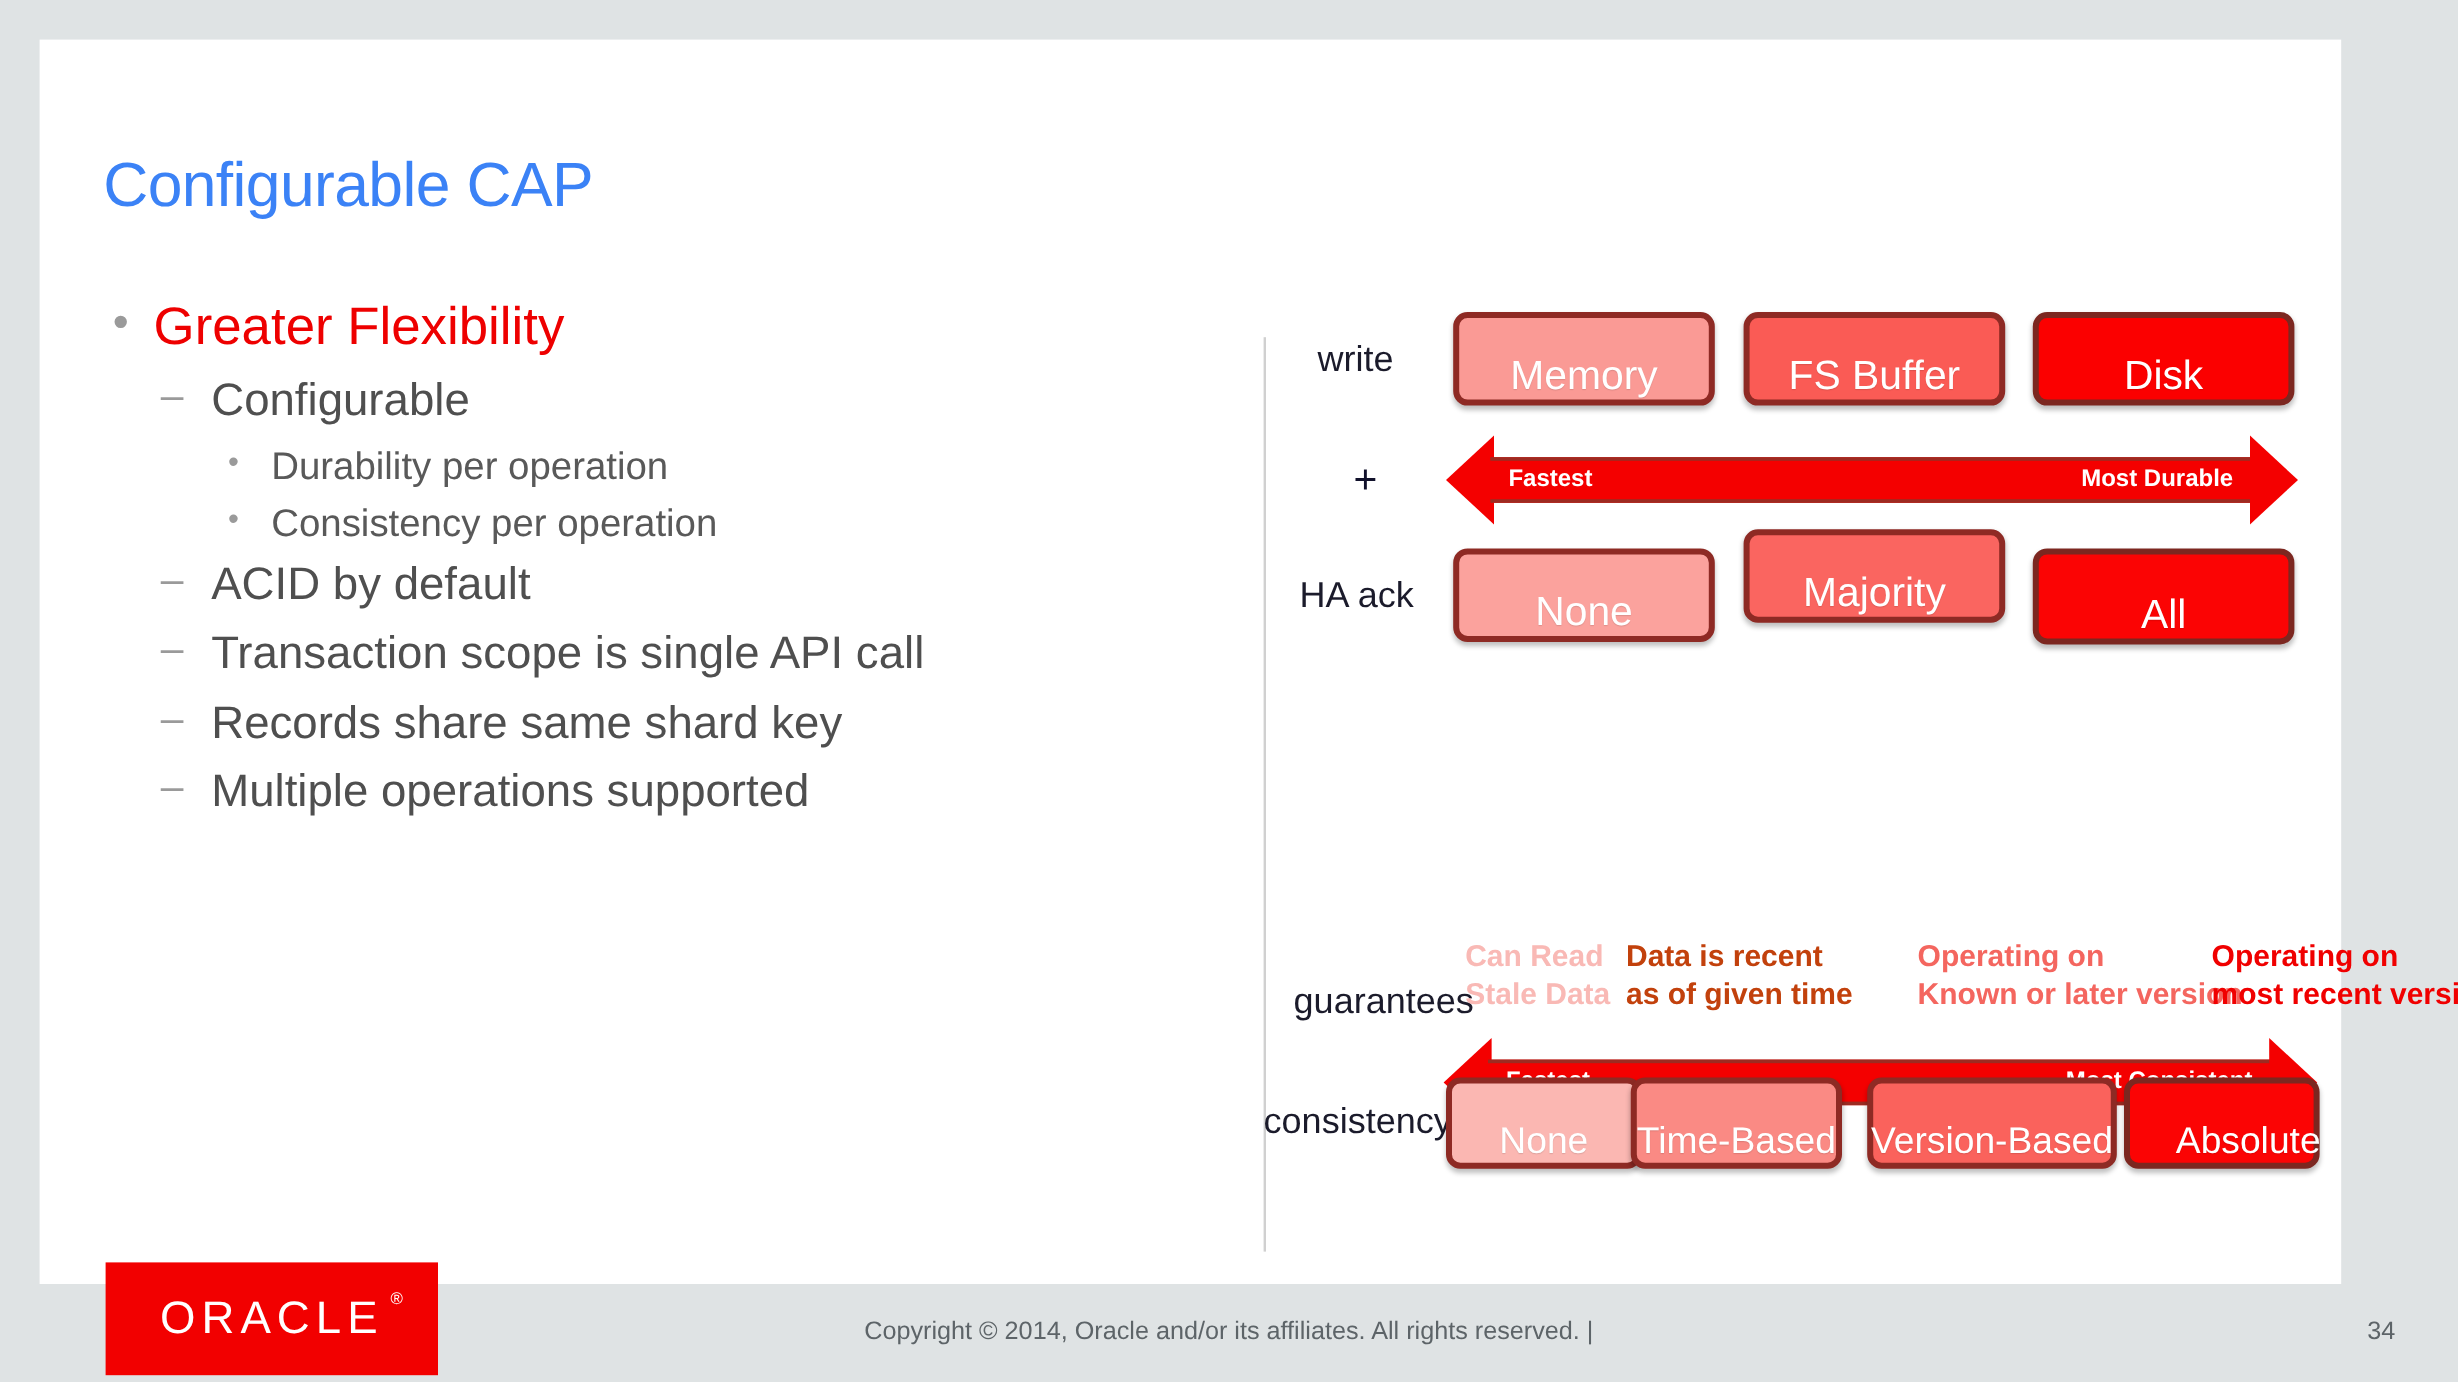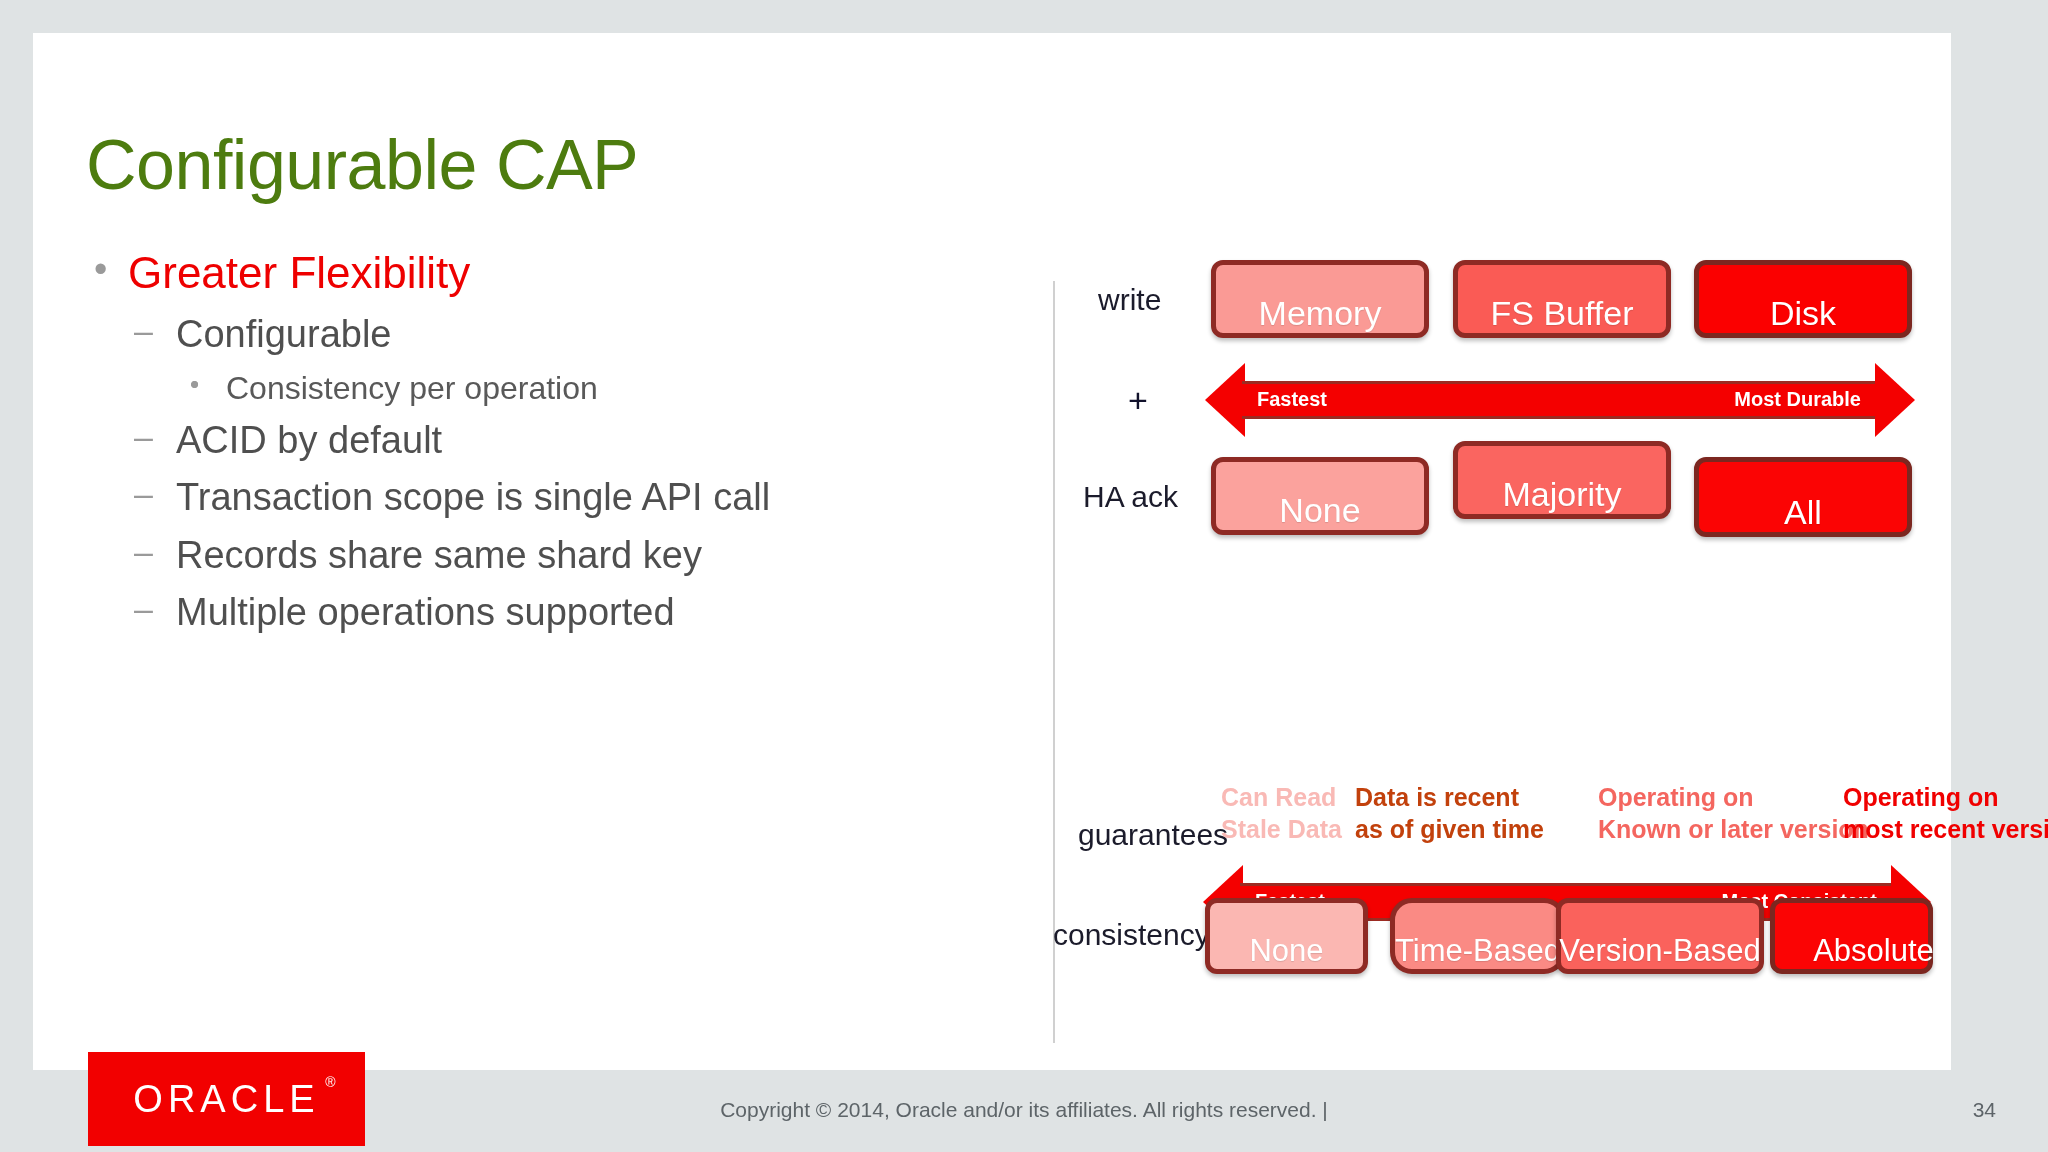--- a/index.html
+++ b/index.html
@@ -25,22 +25,22 @@
     width: 1918px;
     height: 1038px;
     background: #ffffff;
   }
 
   
   .page-title {
     position: absolute;
     left: 53px;
     top: 92px;
-    font-size: 70px;
-    color: #4d7c0f;
+    font-size: 52px;
+    color: #3b82f6;
     font-weight: 400;
     letter-spacing: -0.5px;
     white-space: nowrap;
   }
 
   
   .bullets {
     position: absolute;
     left: 53px;
     top: 215px;
@@ -252,20 +252,21 @@
     <div class="b-l1">
       <span class="marker">•</span>
       <span>Greater Flexibility</span>
     </div>
     <div class="b-l2">
       <span class="marker">–</span>
       <span>Configurable</span>
     </div>
     <div class="b-l3">
       <span class="marker">•</span>
+      <span>Durability per operation</span>
     </div>
     <div class="b-l3">
       <span class="marker">•</span>
       <span>Consistency per operation</span>
     </div>
     <div class="b-l2">
       <span class="marker">–</span>
       <span>ACID by default</span>
     </div>
     <div class="b-l2">
@@ -345,21 +346,21 @@
       <div class="head right"></div>
       <div class="cap start">Fastest</div>
       <div class="cap end">Most Consistent</div>
     </div>
 
     <div class="row-label" style="left:0px; top:665px;">consistency</div>
 
     <div class="chip sm" style="left:152px; top:645px; width:163px; height:76px; background:#fbb7b2;">
       <span>None</span>
     </div>
-    <div class="chip sm" style="left:337px; top:645px; width:176px; height:76px; background:#fa8a84;border-radius:22px;">
+    <div class="chip sm" style="left:306px; top:645px; width:176px; height:76px; background:#fa8a84;">
       <span>Time-Based</span>
     </div>
     <div class="chip sm" style="left:503px; top:645px; width:208px; height:76px; background:#fa625c;">
       <span>Version-Based</span>
     </div>
     <div class="chip sm" style="left:717px; top:645px; width:163px; height:76px; background:#fb0404; border-color:#7c2720;padding-left:44px;">
       <span>Absolute</span>
     </div>
 
   </div>

